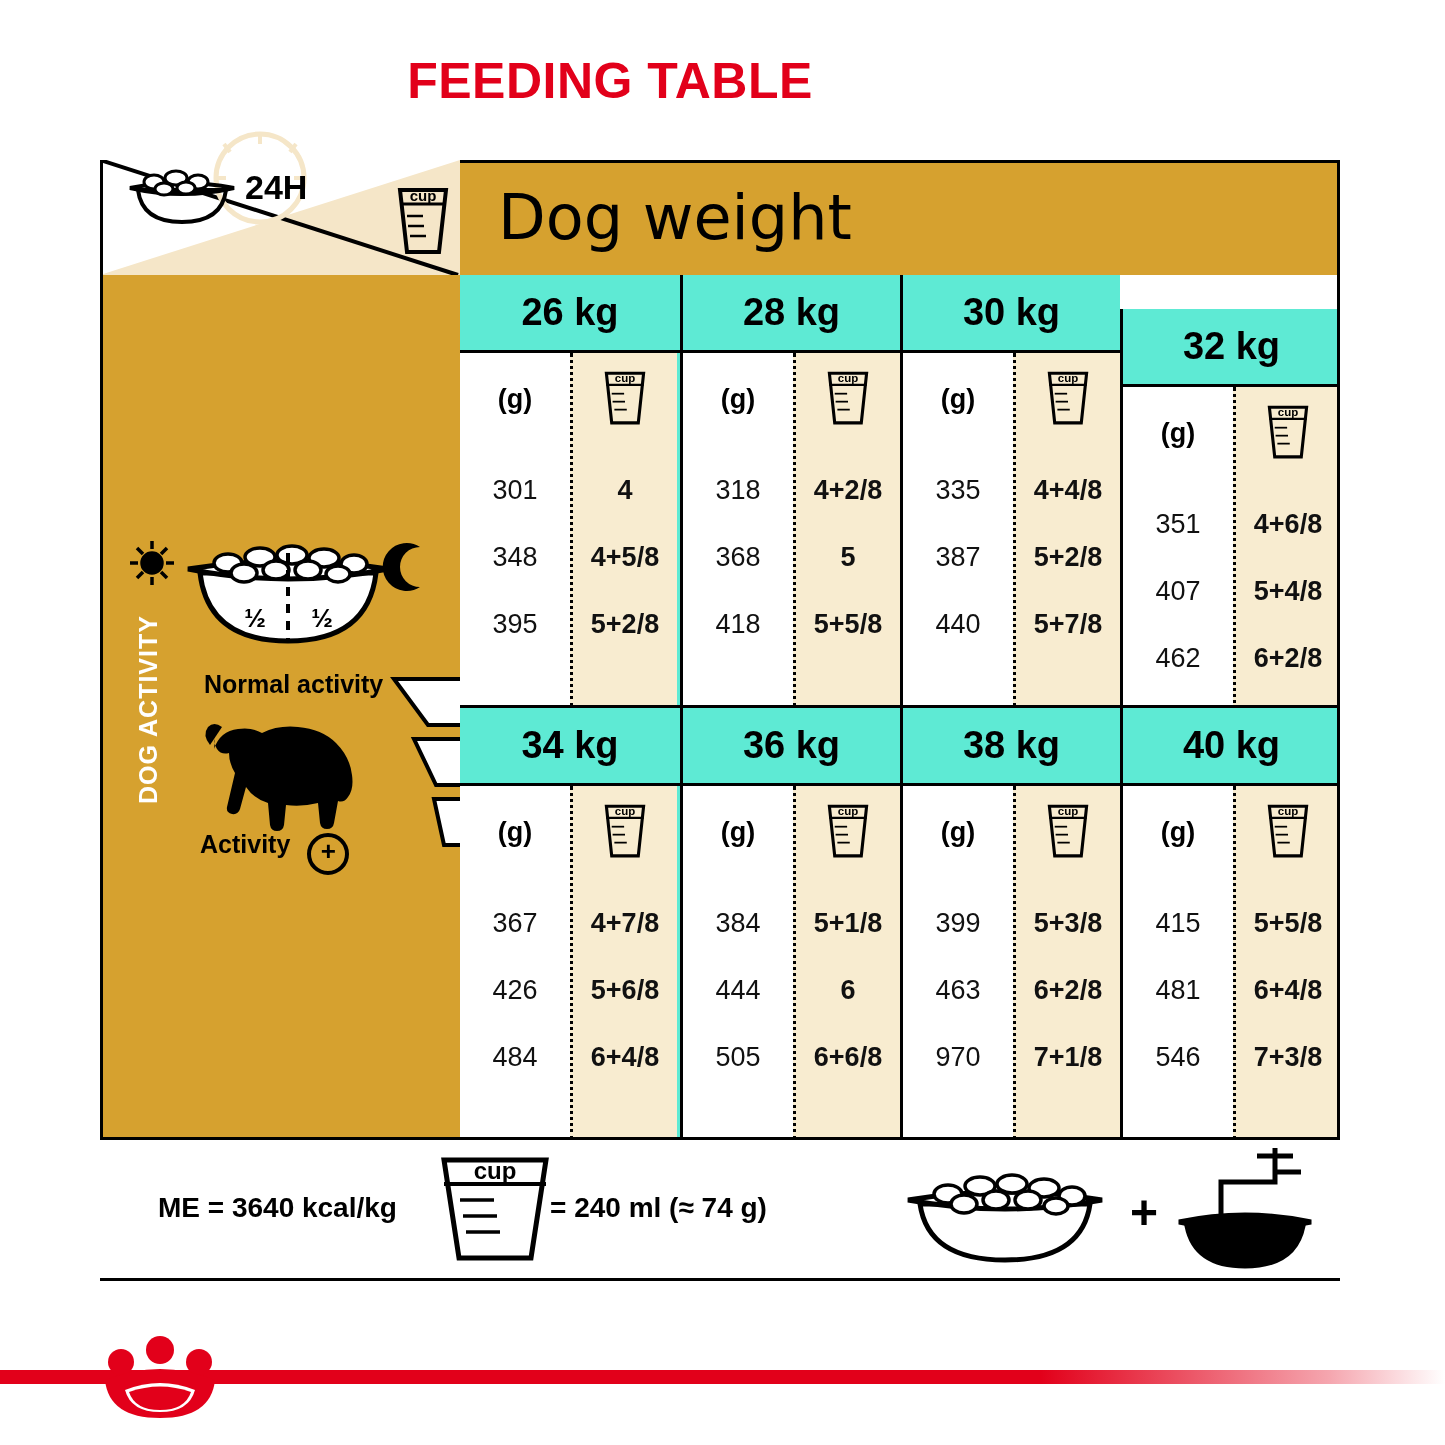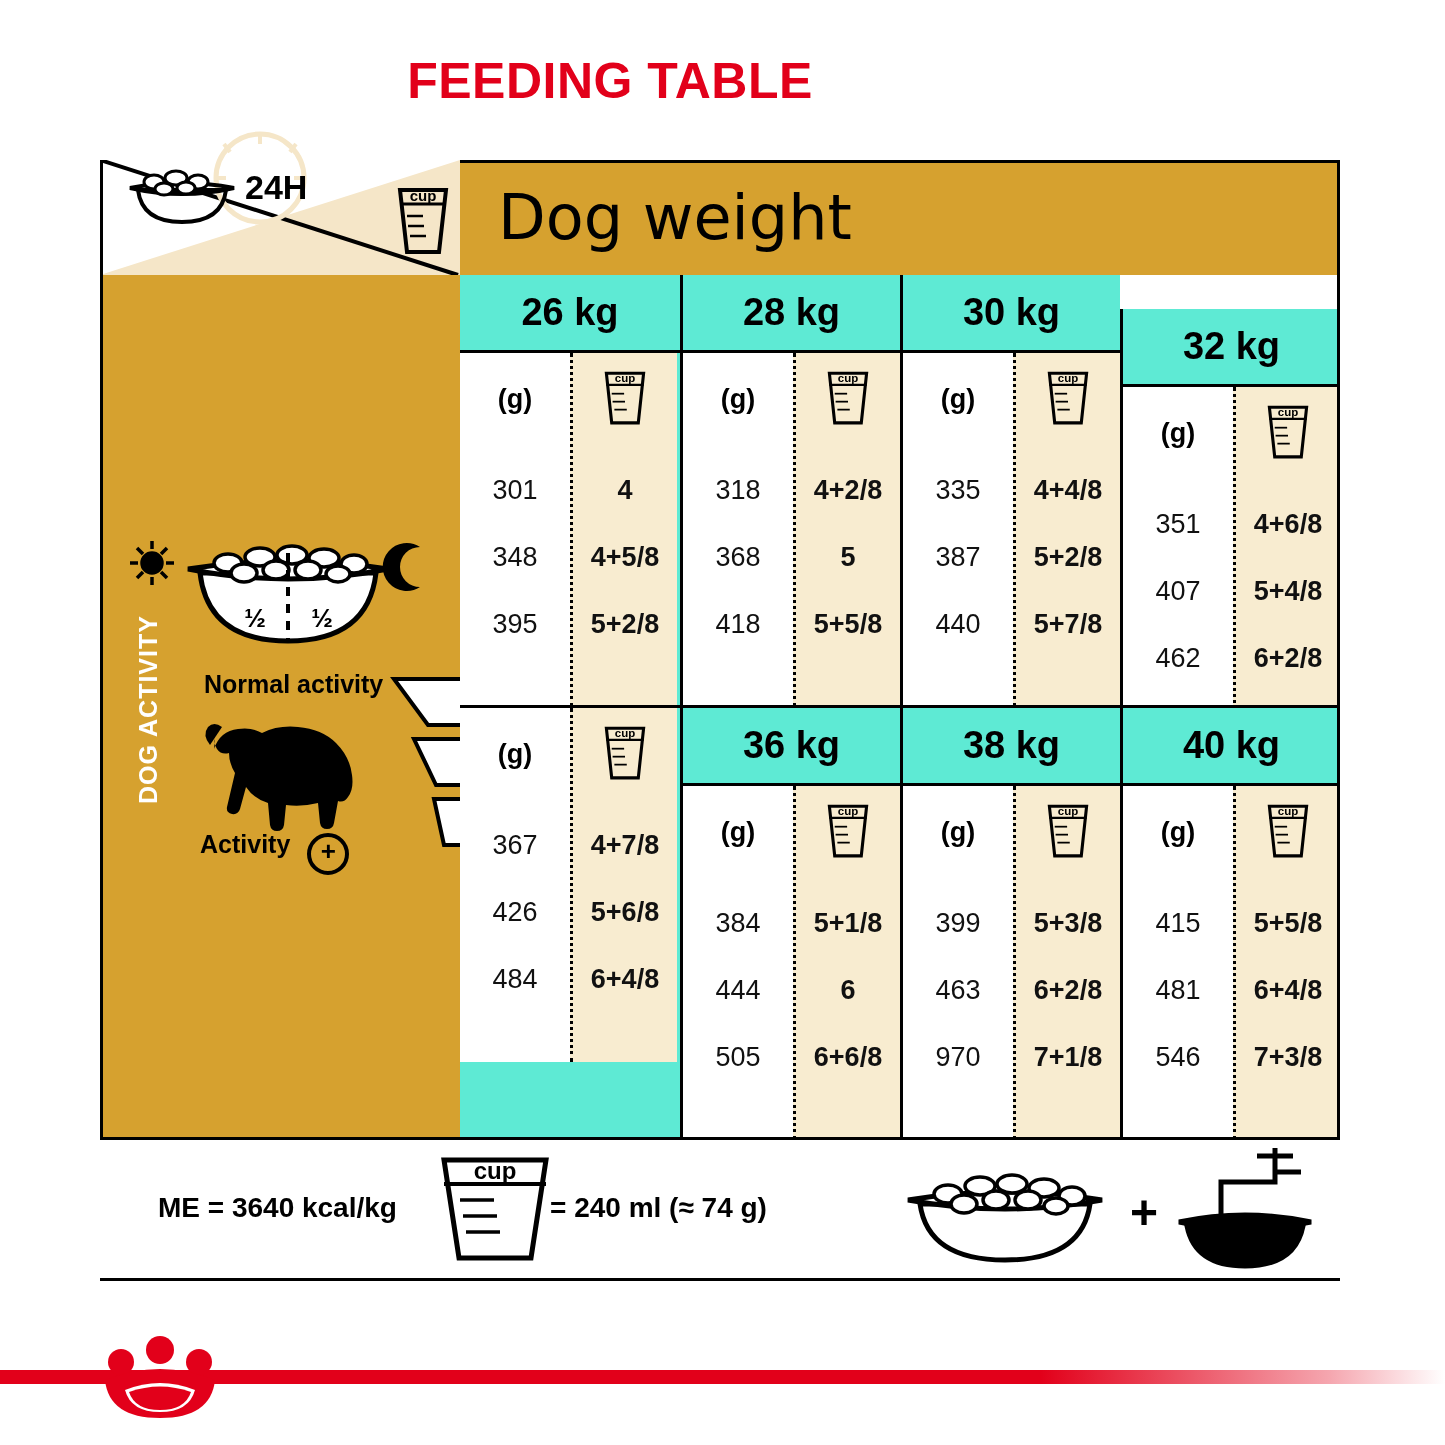--- a/index.html
+++ b/index.html
@@ -590,20 +590,21 @@
             </div>
           </div>
         </div>
       </div>
     </div>
 
     <div class="mid-rule"></div>
 
     <div class="halfblock bottom">
       <div class="wcol" style="left:0px;">
+        <div class="whead">34 kg</div>
         <div class="subcols">
           <div class="sub-g">
             <div class="sub-head">(g)</div>
             <div class="vals">
               <div>367</div>
               <div>426</div>
               <div>484</div>
             </div>
           </div>
           <div class="sub-cup">

